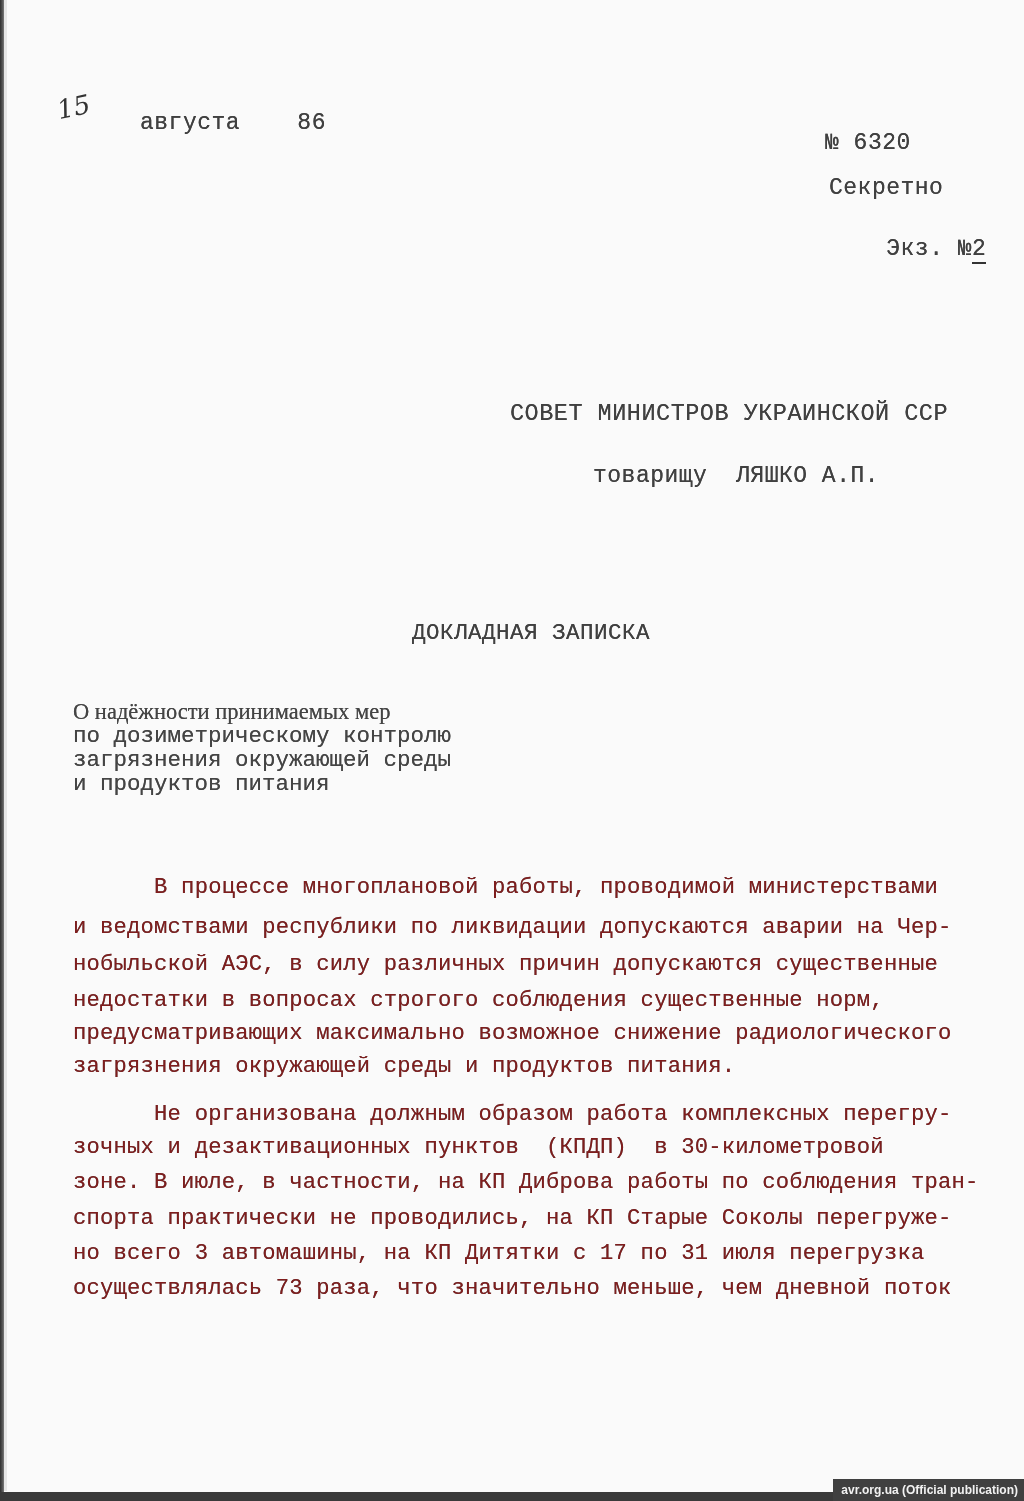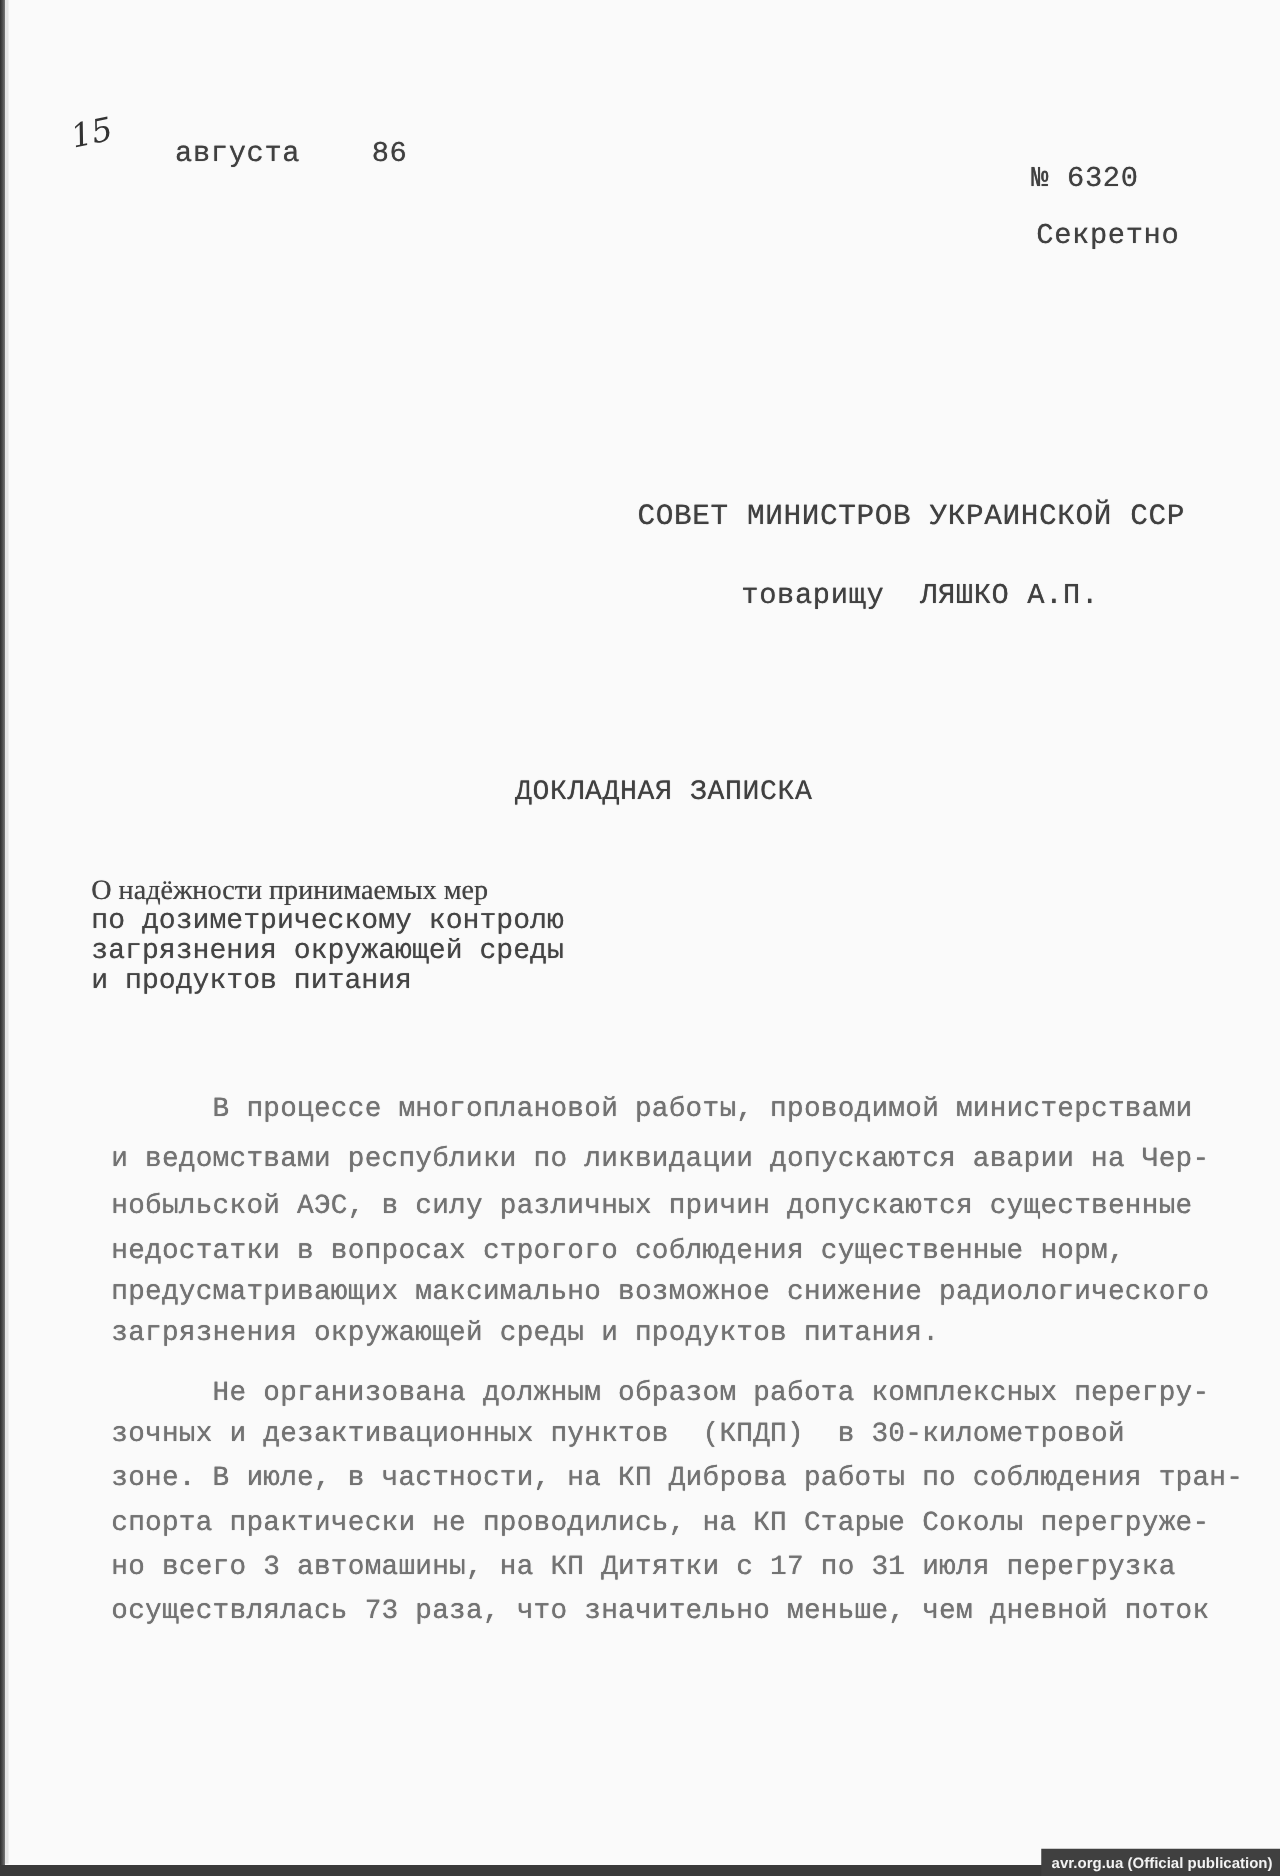--- a/index.html
+++ b/index.html
@@ -28,22 +28,22 @@
     .t {
       position: absolute; white-space: pre; font-size: 23px;
       color: #404040; letter-spacing: 0.5px;
       text-shadow: 0 0 0.6px #555;
     }
     .hand {
       position: absolute; font-family: "DejaVu Serif", serif; font-style: italic;
       font-size: 26px; color: #333; transform: rotate(-12deg);
     }
     .body-line {
-      position: absolute; left: 82px; white-space: pre; font-size: 22.2px;
-      color: #737373; letter-spacing: 0.2px; text-shadow: 0 0 0.6px #666;
+      position: absolute; left: 66px; white-space: pre; font-size: 22.2px;
+      color: #7f1d1d; letter-spacing: 0.2px; text-shadow: 0 0 0.6px #666;
     }
     .subject-line {
       position: absolute; left: 66px; white-space: pre; font-size: 22.5px;
       color: #444; line-height: 24px; text-shadow: 0 0 0.6px #666;
     }
     .ul { border-bottom: 2px solid #333; }
     .caption {
       position: absolute; right: 0; bottom: 0; height: 22px; padding: 0 6px 0 8px;
       background: #404040; color: #f2f2f2;
       font-family: "Liberation Sans", sans-serif; font-weight: bold; font-size: 12px;
@@ -55,20 +55,23 @@
 
 <div class="left-edge"></div>
 <div class="left-edge-inner"></div>
 
 <div class="page">
   <div class="hand" style="left:50px; top:92px;">15</div>
   <div class="t" style="left:101px; top:110px;margin-left:32px;">августа    86</div>
 
   <div class="t" style="left:818px; top:130px;">№ 6320</div>
   <div class="t" style="left:822px; top:175px;">Секретно</div>
+  <div class="t" style="left:822px; top:210px;">
+    <span>Экз. №</span><span class="ul">2</span>
+  </div>
 
   <div class="t" style="left:503px; top:400px; font-size:23.5px;">СОВЕТ МИНИСТРОВ УКРАИНСКОЙ ССР</div>
   <div class="t" style="left:586px; top:463px;">товарищу  ЛЯШКО А.П.</div>
 
   <div class="t" style="left:405px; top:620px; font-size:22.5px;">ДОКЛАДНАЯ ЗАПИСКА</div>
 
   <div>
     <div class="subject-line" style="top:700px;font-family:Liberation Serif, serif;">О надёжности принимаемых мер</div>
     <div class="subject-line" style="top:724px;">по дозиметрическому контролю</div>
     <div class="subject-line" style="top:748px;">загрязнения окружающей среды</div>

